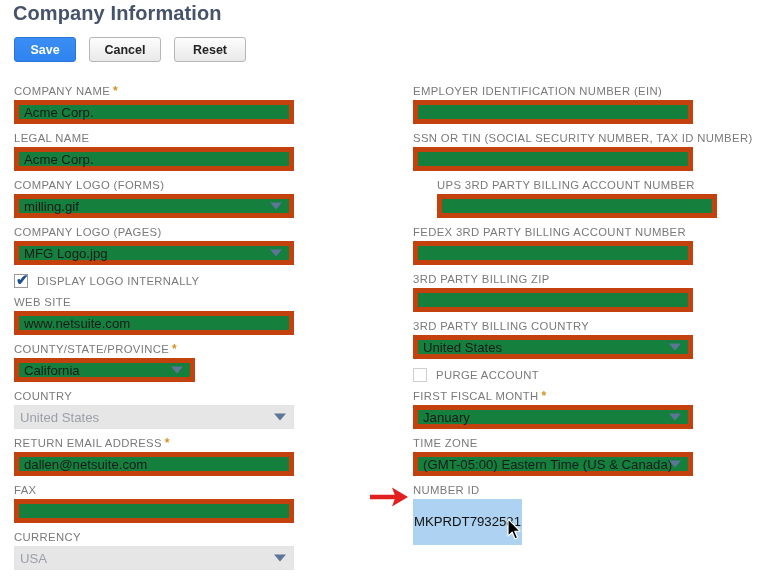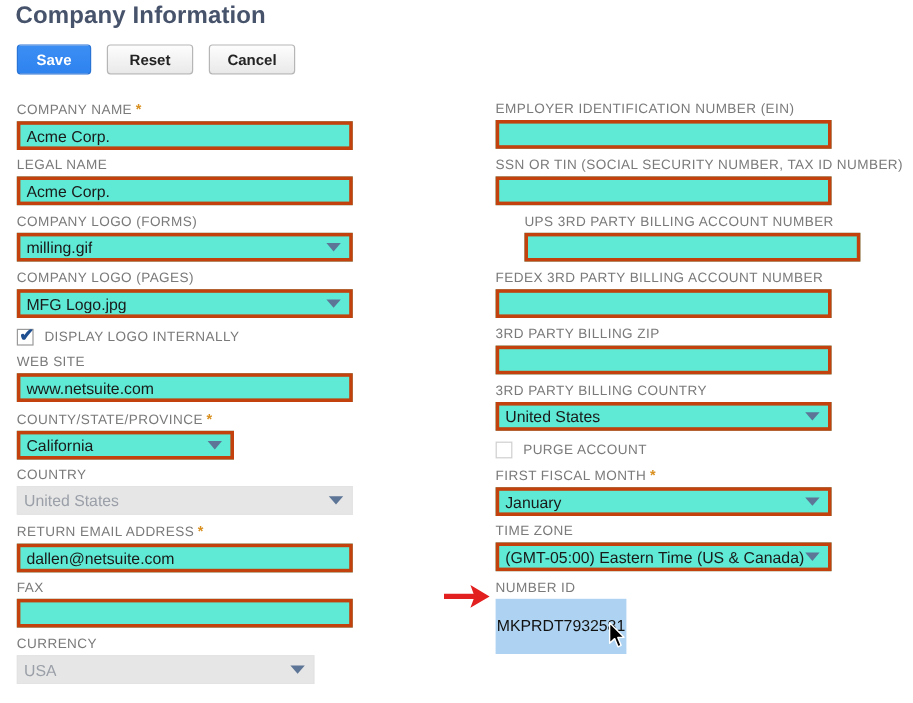--- a/index.html
+++ b/index.html
@@ -83,22 +83,22 @@
     color: #d99020;
     font-weight: bold;
     font-size: 12px;
     margin-left: 3px;
   }
 
   .inputbox {
     box-sizing: border-box;
     height: 24px;
     margin-top: 2px;
-    border: 3px solid #c2410c;
-    background: #5eead4;
+    border: 5px solid #c2410c;
+    background: #15803d;
     font-size: 13.2px;
     color: #1a1a1a;
     padding: 0 5px;
     display: flex;
     align-items: center;
     position: relative;
     font-family: "Liberation Sans", sans-serif;
   }
   .inputbox.disabled {
     border: 1px solid #e3e3e3;
@@ -178,22 +178,22 @@
     pointer-events: none;
   }
 </style>
 </head>
 <body>
 
 <div id="page-title">Company Information</div>
 
 <div id="button-row">
   <div class="btn btn-primary">Save</div>
+  <div class="btn btn-secondary">Cancel</div>
   <div class="btn btn-secondary">Reset</div>
-  <div class="btn btn-secondary">Cancel</div>
 </div>
 
 <div class="col" id="col-left">
     <div class="field" style="top: 0px;">
       <div class="flabel"><span>COMPANY NAME</span><span class="req">*</span></div>
       <div class="inputbox" style="width: 280px;">
         <span class="val">Acme Corp.</span>
       </div>
     </div>
     <div class="field" style="top: 47px;">
@@ -251,21 +251,21 @@
       </div>
     </div>
     <div class="field" style="top: 399px;">
       <div class="flabel"><span>FAX</span></div>
       <div class="inputbox" style="width: 280px;">
         <span class="val"></span>
       </div>
     </div>
     <div class="field" style="top: 446px;">
       <div class="flabel"><span>CURRENCY</span></div>
-      <div class="inputbox disabled" style="width: 248px;">
+      <div class="inputbox disabled" style="width: 280px;">
         <span class="val">USA</span>
         <span class="caret"></span>
       </div>
     </div>
   </div>
 <div class="col" id="col-right">
     <div class="field" style="top: 0px;">
       <div class="flabel"><span>EMPLOYER IDENTIFICATION NUMBER (EIN)</span></div>
       <div class="inputbox" style="width: 280px;">
         <span class="val"></span>

